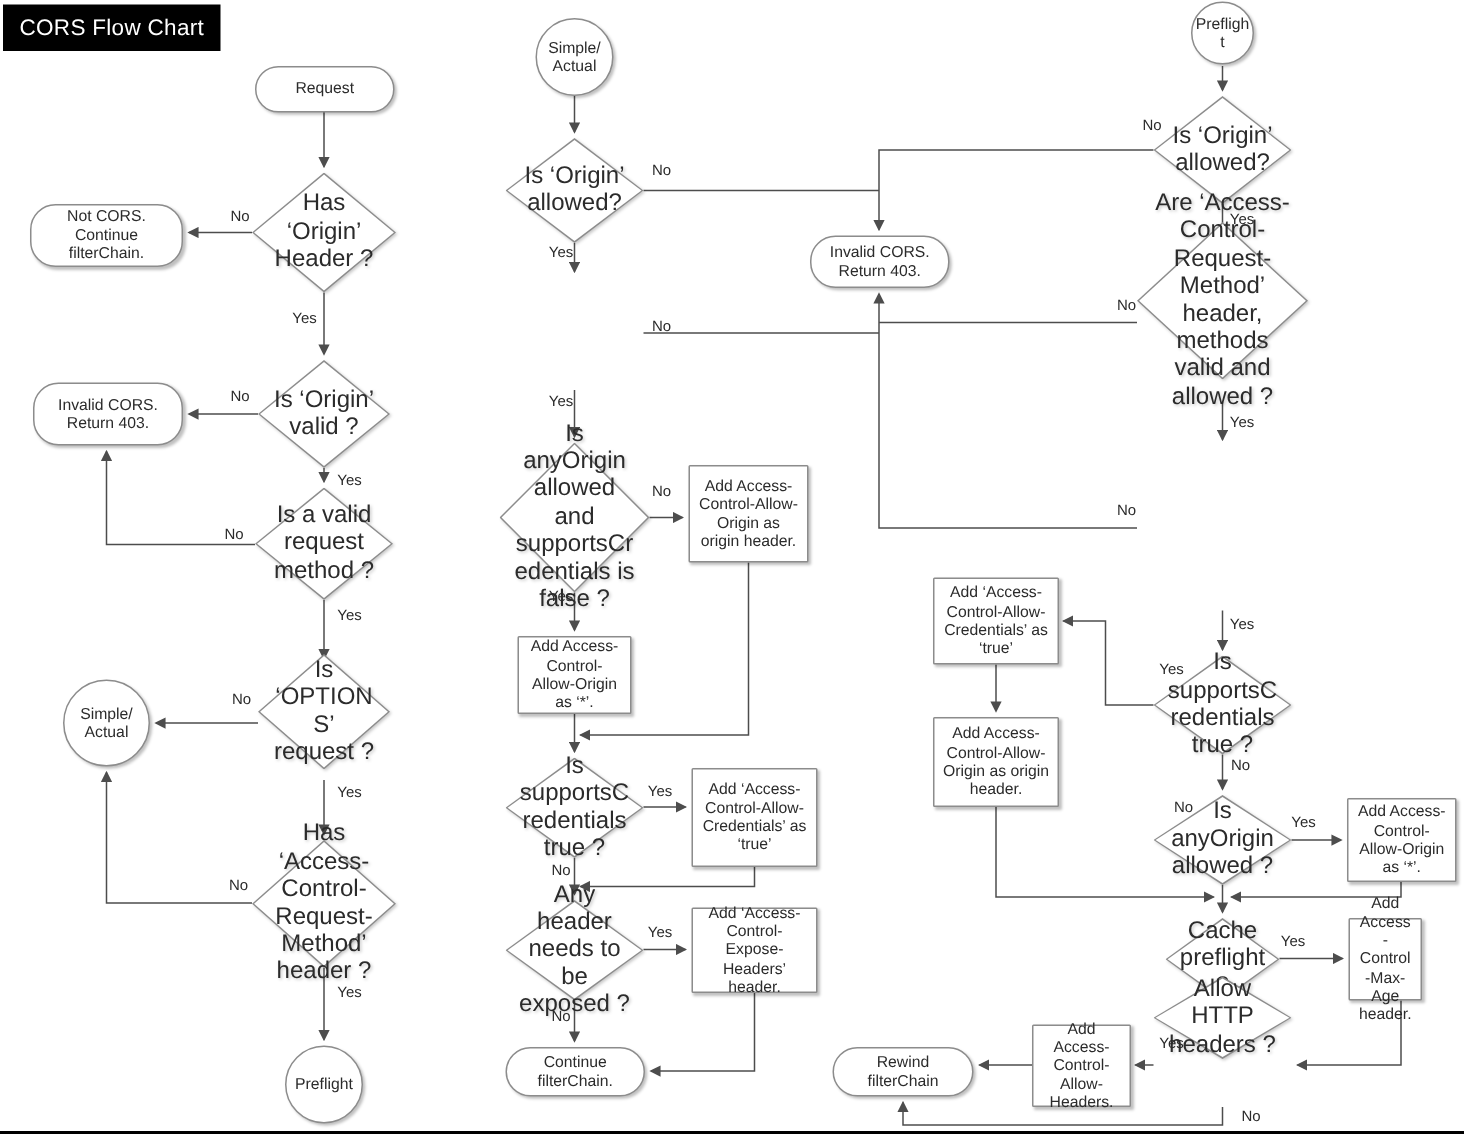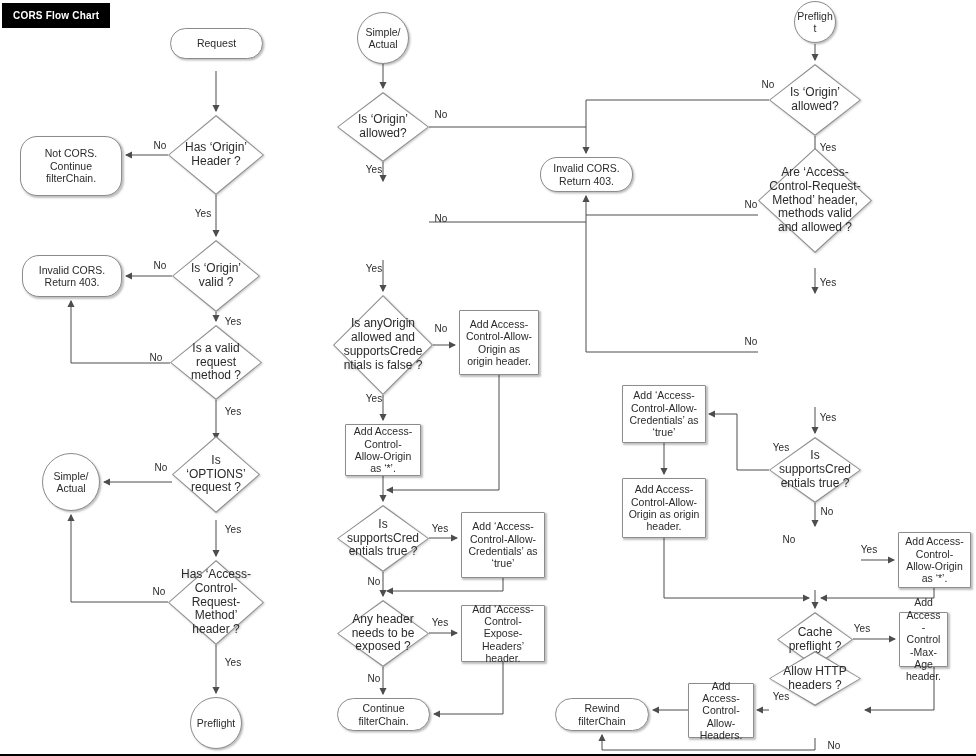--- a/index.html
+++ b/index.html
@@ -1,34 +1,34 @@
 <!DOCTYPE html>
 <html><head>
 <meta charset="utf-8">
 <style>
   *{margin:0;padding:0;box-sizing:border-box}
   html,body{background:#ffffff}
   body{font-family:"Liberation Sans",sans-serif}
   #stage{position:relative;width:976px;height:756px;background:#fff;overflow:hidden;border-bottom:2px solid #000}
   #wires{position:absolute;left:0;top:0;z-index:1}
   #title{position:absolute;left:2px;top:3px;z-index:4;background:#000;color:#fff;
-         font-size:10px;font-weight:bold;padding:7px 11px;letter-spacing:.2px}
+         font-size:15px;font-weight:normal;padding:7px 11px;letter-spacing:.2px}
   .node{position:absolute;z-index:2;display:flex;align-items:center;justify-content:center;
         text-align:center;font-size:10.5px;line-height:1.18;color:#2b2b2b;background:#fff;
         border:1px solid #8c8c8c;box-shadow:1.5px 1.5px 2px rgba(0,0,0,.25);
         padding:2px 5px;overflow-wrap:anywhere}
   .stadium{border-radius:17px}
   .circle{border-radius:50%;padding:2px}
   .rect{border-radius:1px}
   .dia{position:absolute;z-index:2;filter:drop-shadow(1.5px 1.5px 1px rgba(0,0,0,.22))}
   .db,.df{position:absolute;display:block;clip-path:polygon(50% 0,100% 50%,50% 100%,0 50%)}
   .db{inset:0;background:#8c8c8c}
   .df{inset:1.4px;background:#fff}
   .dt{position:absolute;inset:0;z-index:1;display:flex;align-items:center;justify-content:center;
-      text-align:center;font-size:12px;line-height:1.15;color:#2b2b2b;padding:0 9px;overflow-wrap:anywhere}
+      text-align:center;font-size:16px;line-height:1.15;color:#2b2b2b;padding:0 9px;overflow-wrap:anywhere}
   .el{position:absolute;z-index:3;font-size:10px;color:#2b2b2b;transform:translate(-50%,-50%);white-space:nowrap}
 </style>
 </head>
 <body>
 
 <div id="stage">
 
   <svg id="wires" width="976" height="756" viewBox="0 0 976 756">
     <defs>
       <marker id="arr" viewBox="0 0 10 10" refX="8.5" refY="5" markerWidth="7.5" markerHeight="7.5" orient="auto-start-reverse">
@@ -80,29 +80,29 @@
       <path marker-end="url(#arr)" d="M815,667 V679"></path>
       <path marker-end="url(#arr)" d="M934,667 V710 H865"></path>
       <path marker-end="url(#arr)" d="M769,710 H757"></path>
       <path marker-end="url(#arr)" d="M688,710 H653"></path>
       <path marker-end="url(#arr)" d="M815,738 V750 H602 V735"></path>
     </g>
   </svg>
 
   <div id="title">CORS Flow Chart</div>
 
-  <div class="node stadium" style="left:170px;top:28px;width:93px;height:31px">Request</div>
+  <div class="node stadium" style="left:170px;top:44px;width:93px;height:31px">Request</div>
 
   <div class="dia" style="left:168px;top:115px;width:96px;height:80px">
     <i class="db"></i>
       <i class="df"></i>
     <span class="dt">Has ‘Origin’ Header ?</span>
   </div>
 
-  <div class="node stadium" style="left:20px;top:136px;width:102px;height:60px">Not CORS. Continue filterChain.</div>
+  <div class="node stadium" style="left:20px;top:136px;width:102px;height:42px">Not CORS. Continue filterChain.</div>
 
   <div class="dia" style="left:172px;top:240px;width:88px;height:72px">
     <i class="db"></i>
       <i class="df"></i>
     <span class="dt">Is ‘Origin’ valid ?</span>
   </div>
 
   <div class="node stadium" style="left:22px;top:255px;width:100px;height:42px">Invalid CORS. Return 403.</div>
 
   <div class="dia" style="left:170px;top:325px;width:92px;height:75px">
@@ -184,20 +184,25 @@
   <div class="dia" style="left:769px;top:437px;width:92px;height:66px">
     <i class="db"></i>
       <i class="df"></i>
     <span class="dt">Is supportsCredentials true ?</span>
   </div>
 
   <div class="node rect" style="left:622px;top:385px;width:84px;height:58px">Add ‘Access-Control-Allow-Credentials’ as ‘true’</div>
 
   <div class="node rect" style="left:622px;top:478px;width:84px;height:60px">Add Access-Control-Allow-Origin as origin header.</div>
 
+  <div class="dia" style="left:769px;top:530px;width:92px;height:60px">
+    <i class="db"></i>
+      <i class="df"></i>
+    <span class="dt">Is anyOrigin allowed ?</span>
+  </div>
 
   <div class="node rect" style="left:898px;top:532px;width:73px;height:56px">Add Access-Control-Allow-Origin as ‘*’.</div>
 
   <div class="dia" style="left:777px;top:612px;width:76px;height:55px">
     <i class="db"></i>
       <i class="df"></i>
     <span class="dt">Cache preflight ?</span>
   </div>
 
   <div class="node rect" style="left:899px;top:612px;width:49px;height:55px">Add Access-Control-Max-Age header.</div>

